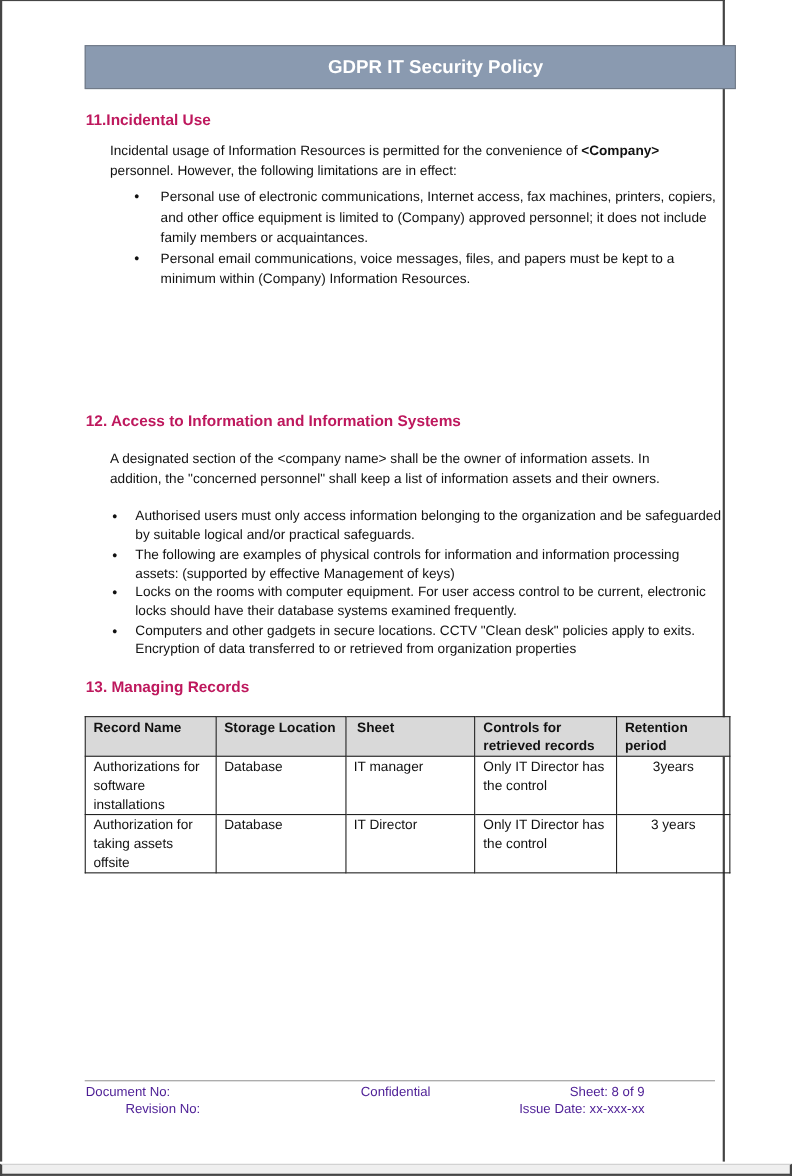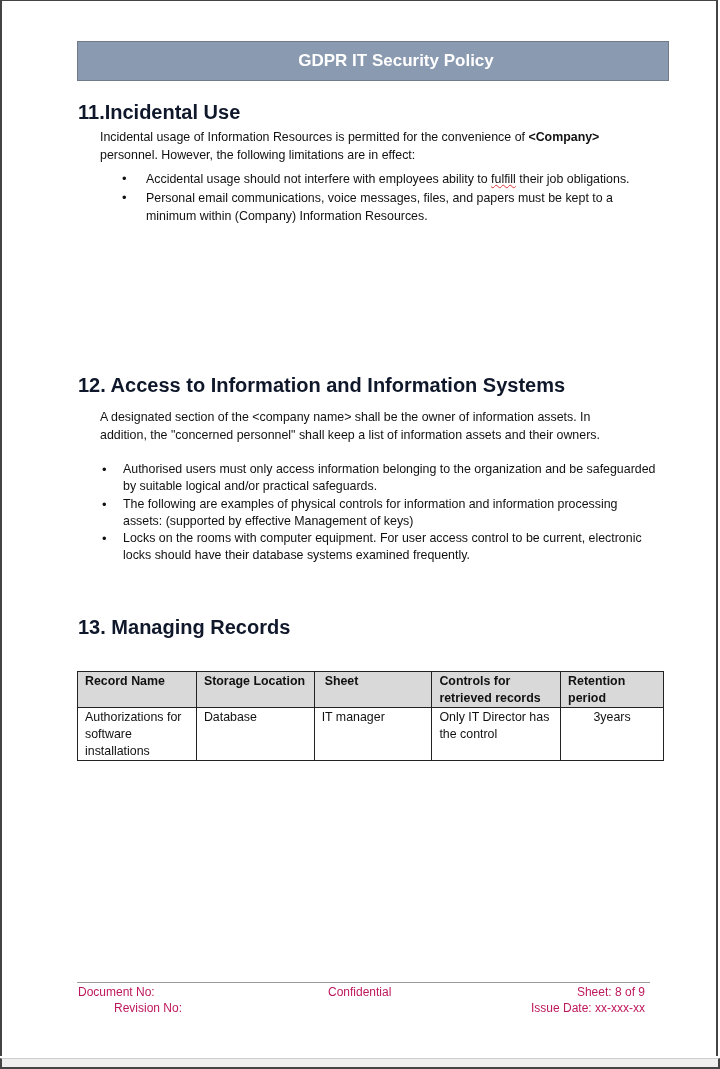--- a/index.html
+++ b/index.html
@@ -3,86 +3,87 @@
 <meta charset="utf-8">
 <style>
   html, body { margin: 0; padding: 0; }
   body {
     width: 720px; height: 1069px; position: relative; overflow: hidden;
     background: #ffffff;
     font-family: "Liberation Sans", sans-serif;
     color: #111;
   }
   .page {
-    position: absolute; left: 0; top: 0; width: 718px; height: 1056px;
+    position: absolute; left: 0; top: 0; width: 659px; height: 1056px;
     border-left: 2px solid #444; border-right: 2px solid #444; border-top: 1px solid #444;
     box-sizing: border-box; background: #fff;
   }
   .bottom-strip {
     position: absolute; left: 0; top: 1058px; width: 720px; height: 11px;
     background: #efefef; border-top: 1px solid #cfcfcf; border-left: 2px solid #444; border-right: 2px solid #444; border-bottom: 2px solid #444;
     box-sizing: border-box;
   }
   .title-bar {
     position: absolute; left: 75px; top: 40px; width: 592px; height: 40px;
     background: #8a9ab0; border: 1px solid #707a88; box-sizing: border-box;
     display: flex; align-items: center; justify-content: center;
   }
   .title-bar span {
     color: #ffffff; font-weight: bold; font-size: 17px; padding-left: 46px;
   }
   h2 {
-    position: absolute; margin: 0; font-size: 20px; font-weight: bold; color: #0f172a;
+    position: absolute; margin: 0; font-size: 14px; font-weight: bold; color: #be185d;
   }
   .para { position: absolute; font-size: 12.4px; line-height: 17.5px; margin: 0; }
   ul.b1 { position: absolute; left: 98px; width: 560px; margin: 0; padding: 0; list-style: none; font-size: 12.4px; line-height: 18.5px; }
   ul.b1 li { position: relative; padding-left: 46px; margin: 0; }
   ul.b1 li::before { content: "\2022"; position: absolute; left: 22px; top: 0; font-size: 13px; }
   ul.b2 { position: absolute; left: 98px; width: 560px; margin: 0; padding: 0; list-style: none; font-size: 12.4px; line-height: 17.3px; }
   ul.b2 li { position: relative; padding-left: 23px; margin: 0; }
   ul.b2 li::before { content: "\2022"; position: absolute; left: 2px; top: 0; font-size: 13px; }
   .spell { text-decoration: underline wavy #d33; text-decoration-thickness: 1px; }
   table.records {
     position: absolute; left: 75px; top: 650px; width: 587px;
-    border-collapse: collapse; font-size: 12.4px; line-height: 17px; margin-top: 20px;
+    border-collapse: collapse; font-size: 12.4px; line-height: 17px;
   }
   table.records th, table.records td {
     border: 1px solid #222; vertical-align: top; text-align: left; padding: 1px 7px 0 7px;
   }
   table.records th { background: #d9d9d9; font-weight: bold; height: 32px; }
   table.records td { height: 50px; }
   table.records td.ret { text-align: center; }
   table.records col.c1 { width: 119px; } table.records col.c2 { width: 118px; }
   table.records col.c3 { width: 118px; } table.records col.c4 { width: 129px; }
   table.records col.c5 { width: 103px; }
   .footer-line { position: absolute; left: 75px; top: 981px; width: 573px; border-top: 1px solid #9a9a9a; }
-  .foot { position: absolute; font-size: 12px; color: #be185d; line-height: 16px; }
+  .foot { position: absolute; font-size: 12px; color: #4c1d95; line-height: 16px; }
 </style>
 </head>
 <body>
 
 <div class="page">
 
   <div class="title-bar">
     <span>GDPR IT Security Policy</span>
   </div>
 
   <h2 style="left:76px; top:100px;">11.Incidental Use</h2>
   <p class="para" style="left:98px; top:128px; width:550px;"><span>Incidental usage of Information Resources is permitted for the convenience of </span><b>&lt;Company&gt;</b><span> personnel. However, the following limitations are in effect:</span></p>
   <ul class="b1" style="top:169px;">
-    <li><span>Accidental usage should not interfere with employees ability to </span><span class="spell">fulfill</span><span> their job obligations.</span></li>
+    <li>Personal use of electronic communications, Internet access, fax machines, printers, copiers, and other office equipment is limited to (Company) approved personnel; it does not include family members or acquaintances.</li>
     <li>Personal email communications, voice messages, files, and papers must be kept to a minimum within (Company) Information Resources.</li>
   </ul>
 
   <h2 style="left:76px; top:373px;">12. Access to Information and Information Systems</h2>
   <p class="para" style="left:98px; top:408px; width:530px;">A designated section of the &lt;company name&gt; shall be the owner of information assets. In addition, the "concerned personnel" shall keep a list of information assets and their owners.</p>
   <ul class="b2" style="top:460px;">
     <li>Authorised users must only access information belonging to the organization and be safeguarded by suitable logical and/or practical safeguards.</li>
     <li>The following are examples of physical controls for information and information processing assets: (supported by effective Management of keys)</li>
     <li>Locks on the rooms with computer equipment. For user access control to be current, electronic locks should have their database systems examined frequently.</li>
+    <li>Computers and other gadgets in secure locations. CCTV "Clean desk" policies apply to exits. Encryption of data transferred to or retrieved from organization properties</li>
   </ul>
 
   <h2 style="left:76px; top:615px;">13. Managing Records</h2>
   <table class="records">
     <colgroup>
         <col class="c1">
         <col class="c2">
         <col class="c3">
         <col class="c4">
         <col class="c5">
@@ -97,20 +98,27 @@
       </tr>
     </thead>
     <tbody>
       <tr>
         <td>Authorizations for software installations</td>
         <td>Database</td>
         <td>IT manager</td>
         <td>Only IT Director has the control</td>
         <td class="ret">3years</td>
       </tr>
+      <tr>
+        <td>Authorization for taking assets offsite</td>
+        <td>Database</td>
+        <td>IT Director</td>
+        <td>Only IT Director has the control</td>
+        <td class="ret">3 years</td>
+      </tr>
     </tbody>
   </table>
 
   <div class="footer-line"></div>
   <div class="foot" style="left:76px; top:983px;">Document No:</div>
   <div class="foot" style="left:76px; top:999px;margin-left:36px;">Revision No:</div>
   <div class="foot" style="left:326px; top:983px;">Confidential</div>
   <div class="foot" style="right:71px; top:983px; text-align:right;">Sheet: 8 of 9</div>
   <div class="foot" style="right:71px; top:999px; text-align:right;">Issue Date: xx-xxx-xx</div>
 </div>

